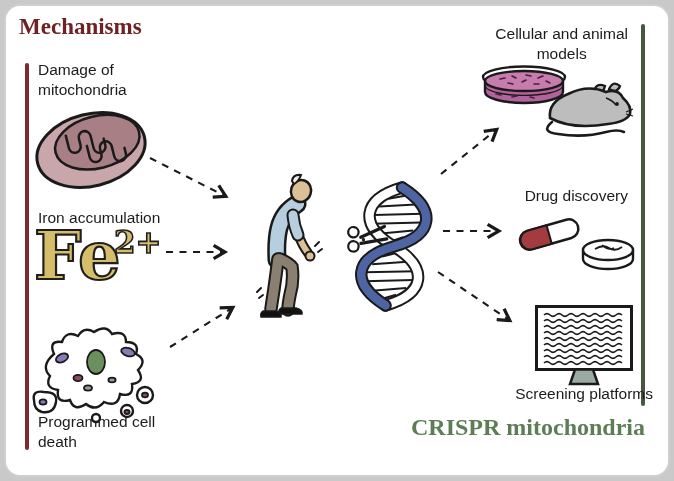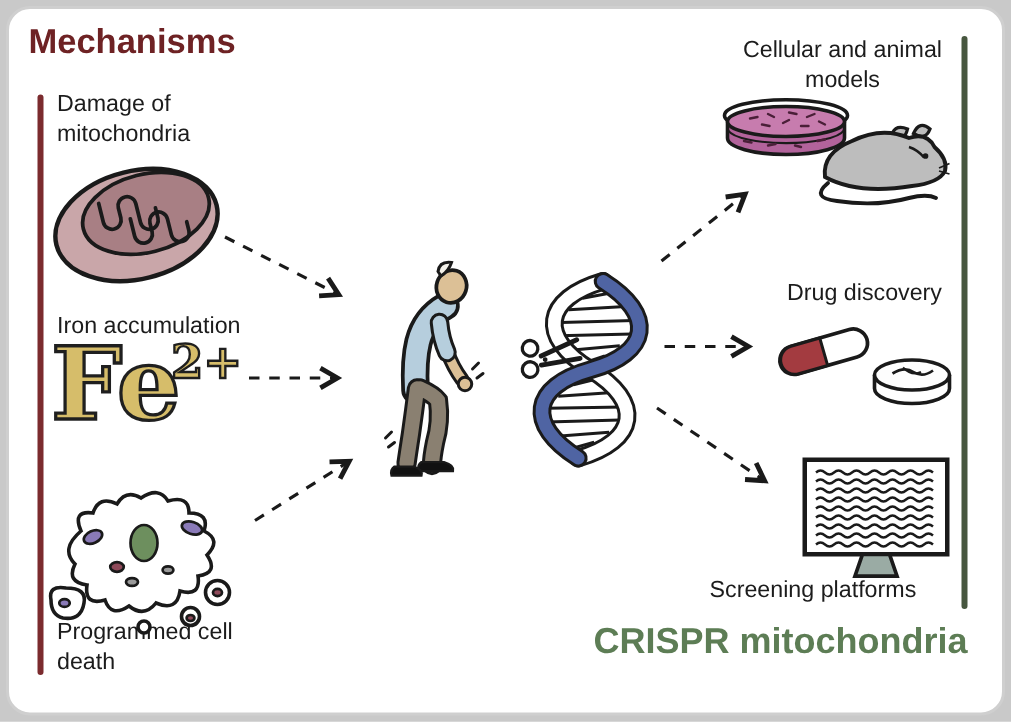--- a/index.html
+++ b/index.html
@@ -3,28 +3,28 @@
 <meta charset="utf-8">
 <style>
   html,body{margin:0;padding:0;}
   body{font-family:"Liberation Sans",sans-serif;background:#c9c9c9;}
   .stage{position:relative;width:674px;height:481px;overflow:hidden;background:#c9c9c9;}
   .card{position:absolute;left:4px;top:4px;right:4px;bottom:4px;background:#ffffff;
         border:2px solid #cfcfcf;border-radius:16px;}
   .abs{position:absolute;}
   .lbl{position:absolute;font:15.5px/1.3 "Liberation Sans",sans-serif;color:var(--text,#1c1c1c);
        white-space:pre-line;}
-  .ttl{position:absolute;font-family:Liberation Sans, sans-serif;font-weight:bold;}
+  .ttl{position:absolute;font-family:Liberation Serif, serif;font-weight:bold;}
   .ttl-mech{left:19px;top:14px;font-size:23px;color:var(--accent-red,#6e2224);}
   .ttl-app{right:29px;top:414px;font-size:24px;color:var(--accent-green,#5d7d55);}
   .vline{position:absolute;width:3.5px;border-radius:2px;}
   .vline-red{left:25px;top:63px;height:387px;background:var(--line-red,#7b2b2e);}
   .vline-green{left:641px;top:24px;height:382px;background:var(--line-green,#47573f);}
   .right-align{text-align:center;}
-  .center-align{text-align:left;}
+  .center-align{text-align:right;}
   .fe-wrap{position:absolute;left:34px;top:221px;width:140px;height:88px;
            font-family:"DejaVu Serif",serif;font-weight:bold;color:var(--fe-gold,#d6bd6a);}
   .fe-sym{display:inline-block;font-size:67px;line-height:1.05;-webkit-text-stroke:2.2px #1f1f1f;}
   .fe-charge{position:absolute;left:80px;top:3px;font-size:31px;-webkit-text-stroke:1.6px #1f1f1f;}
   svg{display:block;overflow:visible;}
   .arrows{position:absolute;left:0;top:0;pointer-events:none;}
 </style>
 </head>
 <body>
 

